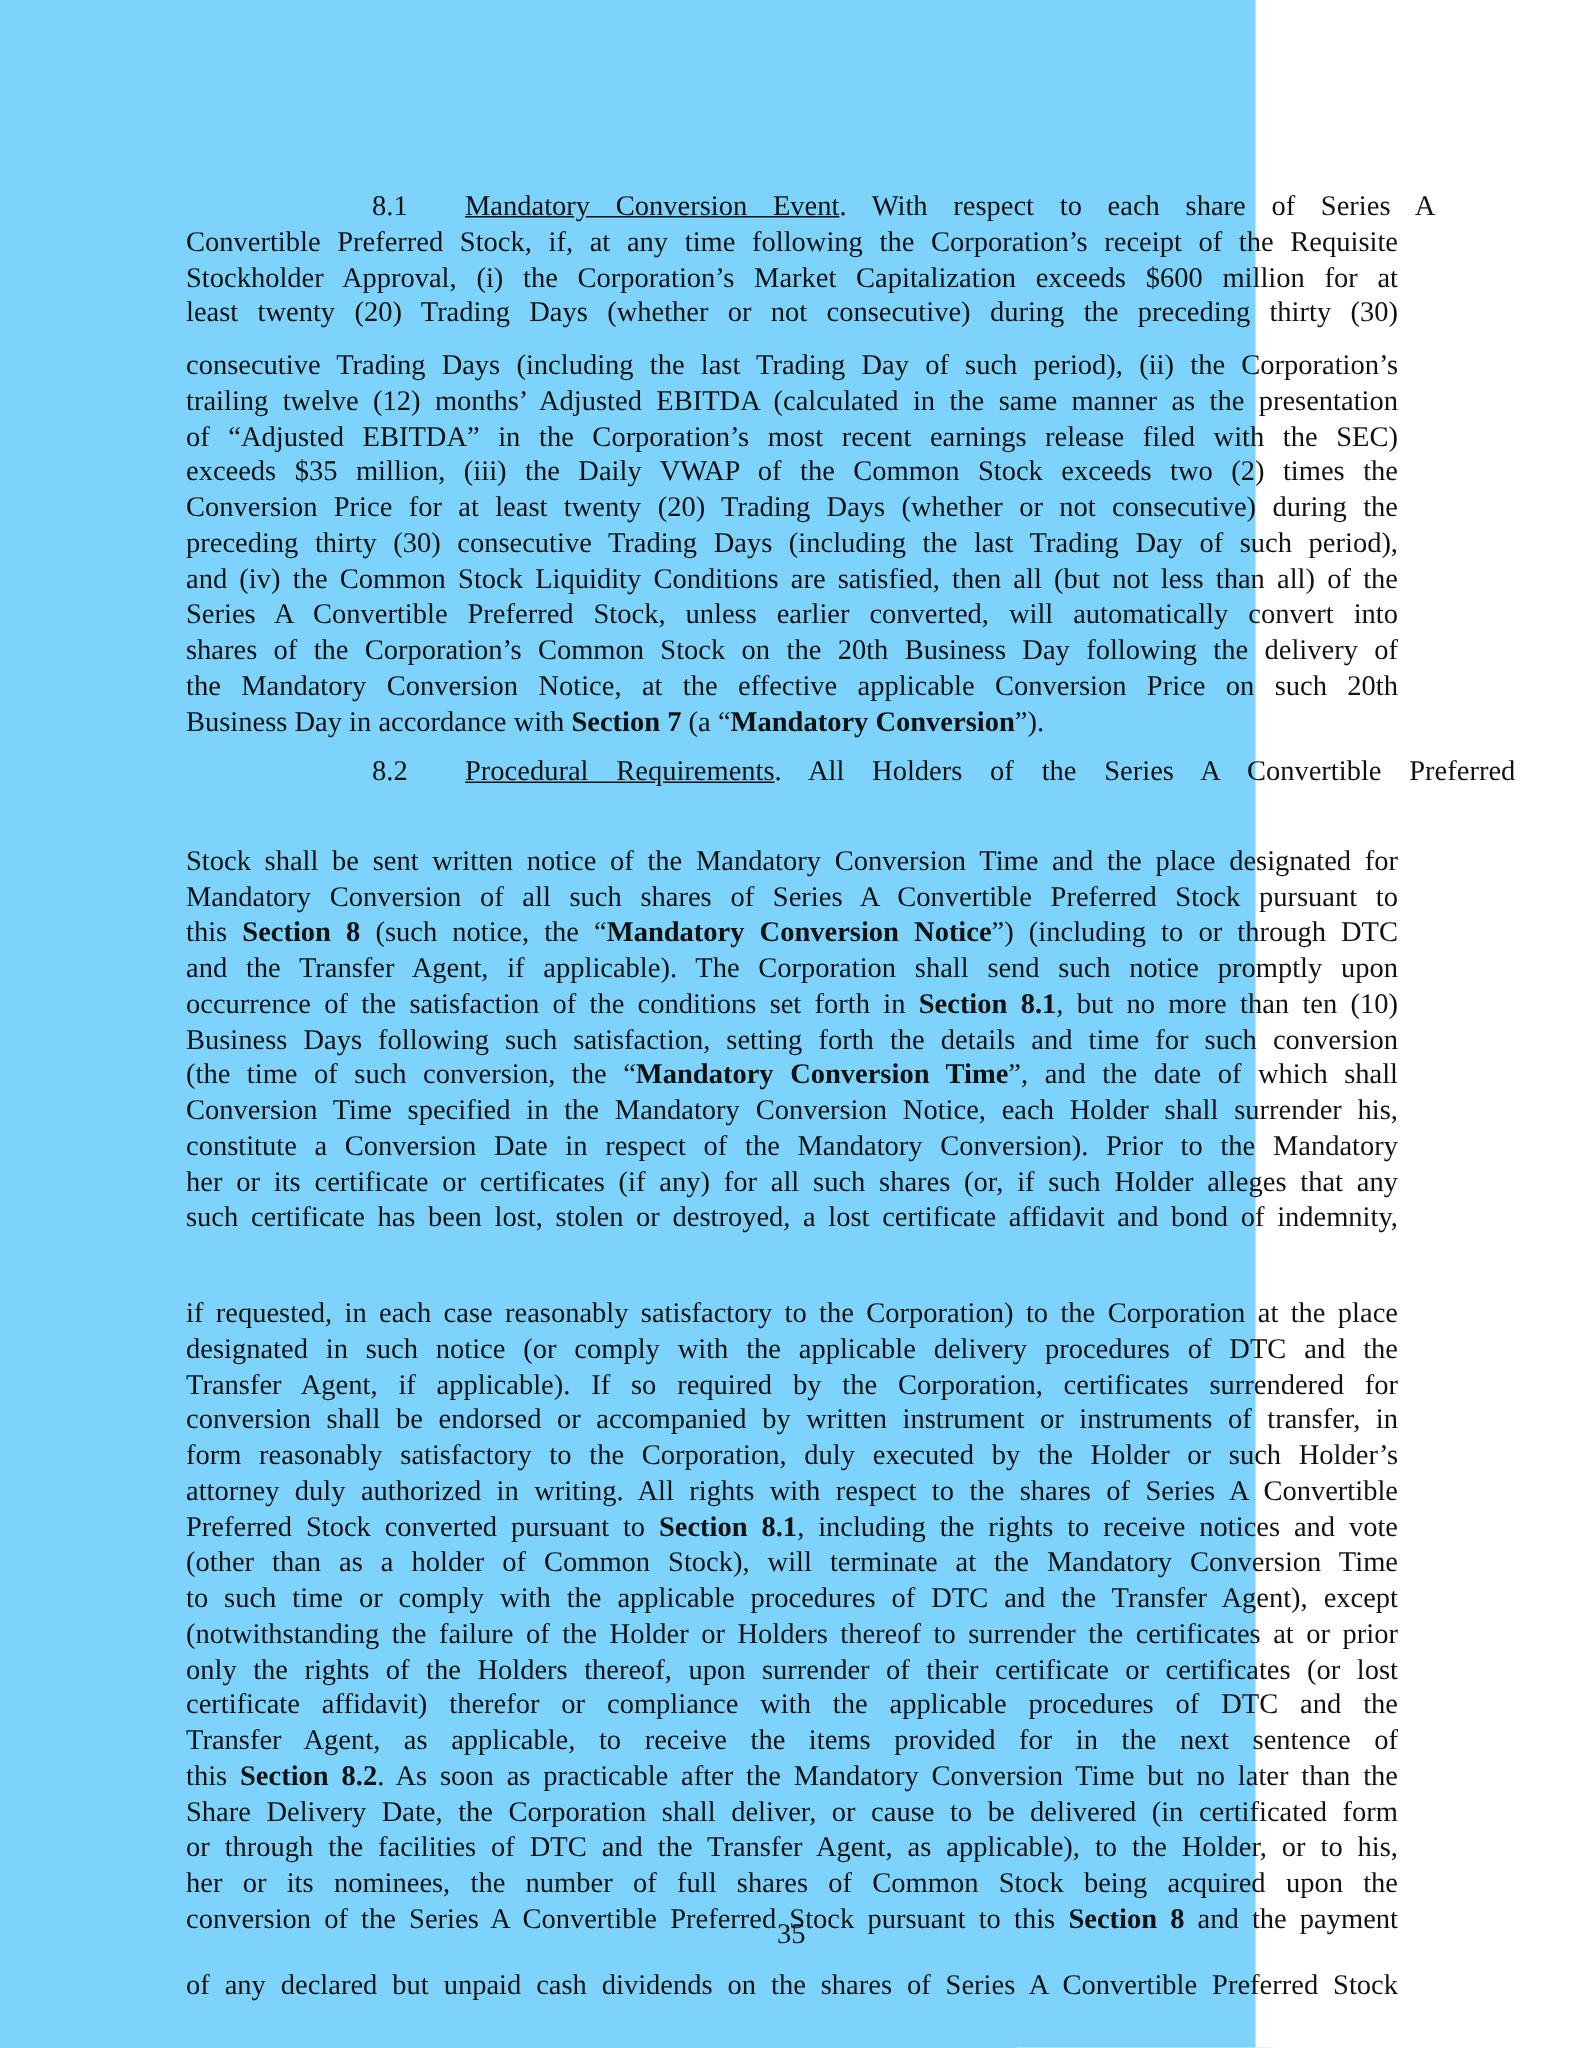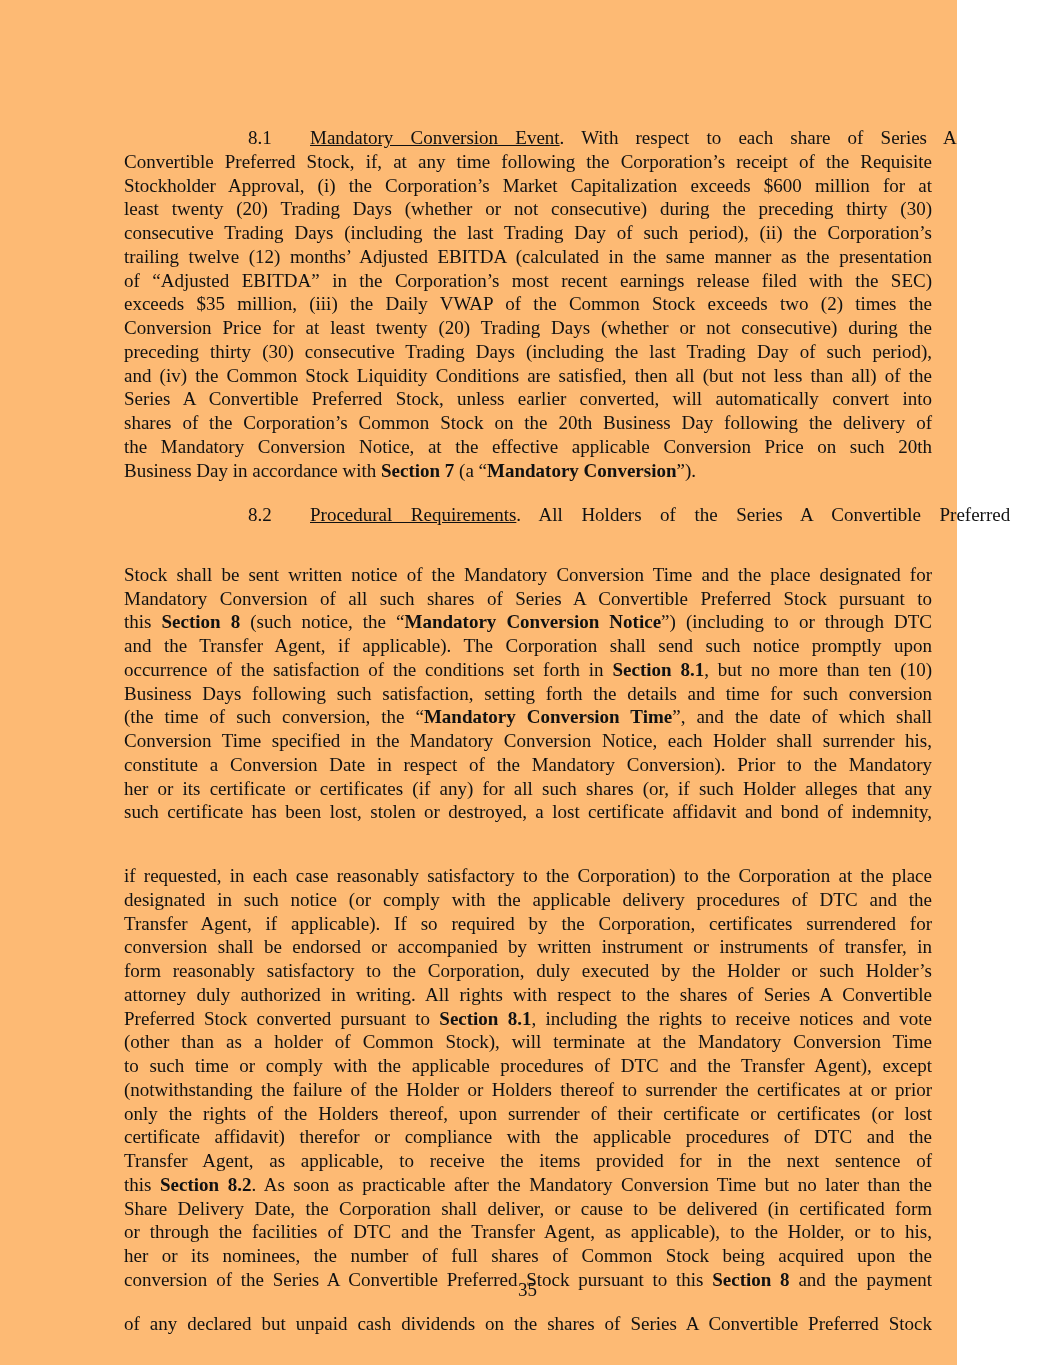--- a/index.html
+++ b/index.html
@@ -1,17 +1,17 @@
 <!DOCTYPE html>
 <html><head>
 <meta charset="utf-8">
 <style>
   html, body { margin: 0; padding: 0; background: #ffffff; }
   body { width: 1055px; height: 1365px; position: relative; overflow: hidden; }
-  .page { position: absolute; left: 0; top: 0; width: 957px; height: 1365px; background: #fdba74; }
+  .page { position: absolute; left: 0; top: 0; width: 837px; height: 1365px; background: #7dd3fc; }
   .para { position: absolute; left: 124px; width: 808px; }
   .line {
     font-family: "Liberation Serif", "DejaVu Serif", serif;
     font-size: 19px;
     line-height: 23.75px;
     height: 23.75px;
     color: #111;
     text-align: justify;
     text-align-last: justify;
     white-space: nowrap;
@@ -33,21 +33,21 @@
 </head>
 <body>
 
 <div class="page">
 
   <div class="para" style="top:126px;">
     <div class="line first" style="word-spacing: 12.4px;"><span class="num">8.1</span><span class="u">Mandatory Conversion Event</span><span>. With respect to each share of Series A</span></div>
     <div class="line" style="word-spacing: 0px;">Convertible Preferred Stock, if, at any time following the Corporation’s receipt of the Requisite</div>
     <div class="line" style="word-spacing: 0px;">Stockholder Approval, (i) the Corporation’s  Market Capitalization exceeds $600 million for at</div>
     <div class="line" style="word-spacing: 0px;">least twenty (20) Trading Days (whether or not consecutive) during the preceding thirty (30)</div>
-    <div class="line" style="word-spacing: 0px;">consecutive Trading Days (including the last Trading Day of such period), (ii) the Corporation’s</div>
+    <div class="line" style="word-spacing: 0px; margin-top: 11px;">consecutive Trading Days (including the last Trading Day of such period), (ii) the Corporation’s</div>
     <div class="line" style="word-spacing: 0px;">trailing twelve (12) months’ Adjusted EBITDA (calculated in the same manner as the presentation</div>
     <div class="line" style="word-spacing: 0px;">of “Adjusted EBITDA” in the Corporation’s most recent earnings release filed with the SEC)</div>
     <div class="line" style="word-spacing: 0px;">exceeds $35 million, (iii) the Daily VWAP of the Common Stock exceeds two (2) times the</div>
     <div class="line" style="word-spacing: 0px;">Conversion Price for at least twenty (20) Trading Days (whether or not consecutive) during the</div>
     <div class="line" style="word-spacing: 0px;">preceding thirty (30) consecutive Trading Days (including the last Trading Day of such period),</div>
     <div class="line" style="word-spacing: 0px;">and (iv) the Common Stock Liquidity Conditions are satisfied, then all (but not less than all) of the</div>
     <div class="line" style="word-spacing: 0px;">Series A Convertible Preferred Stock, unless earlier converted, will automatically convert into</div>
     <div class="line" style="word-spacing: 0px;">shares of the Corporation’s Common Stock on the 20th Business Day following the delivery of</div>
     <div class="line" style="word-spacing: 0px;">the Mandatory Conversion Notice, at the effective applicable Conversion Price on such 20th</div>
     <div class="line last"><span>Business Day in accordance with </span><span class="b">Section 7</span><span> (a “</span><span class="b">Mandatory Conversion</span><span>”).</span></div>

